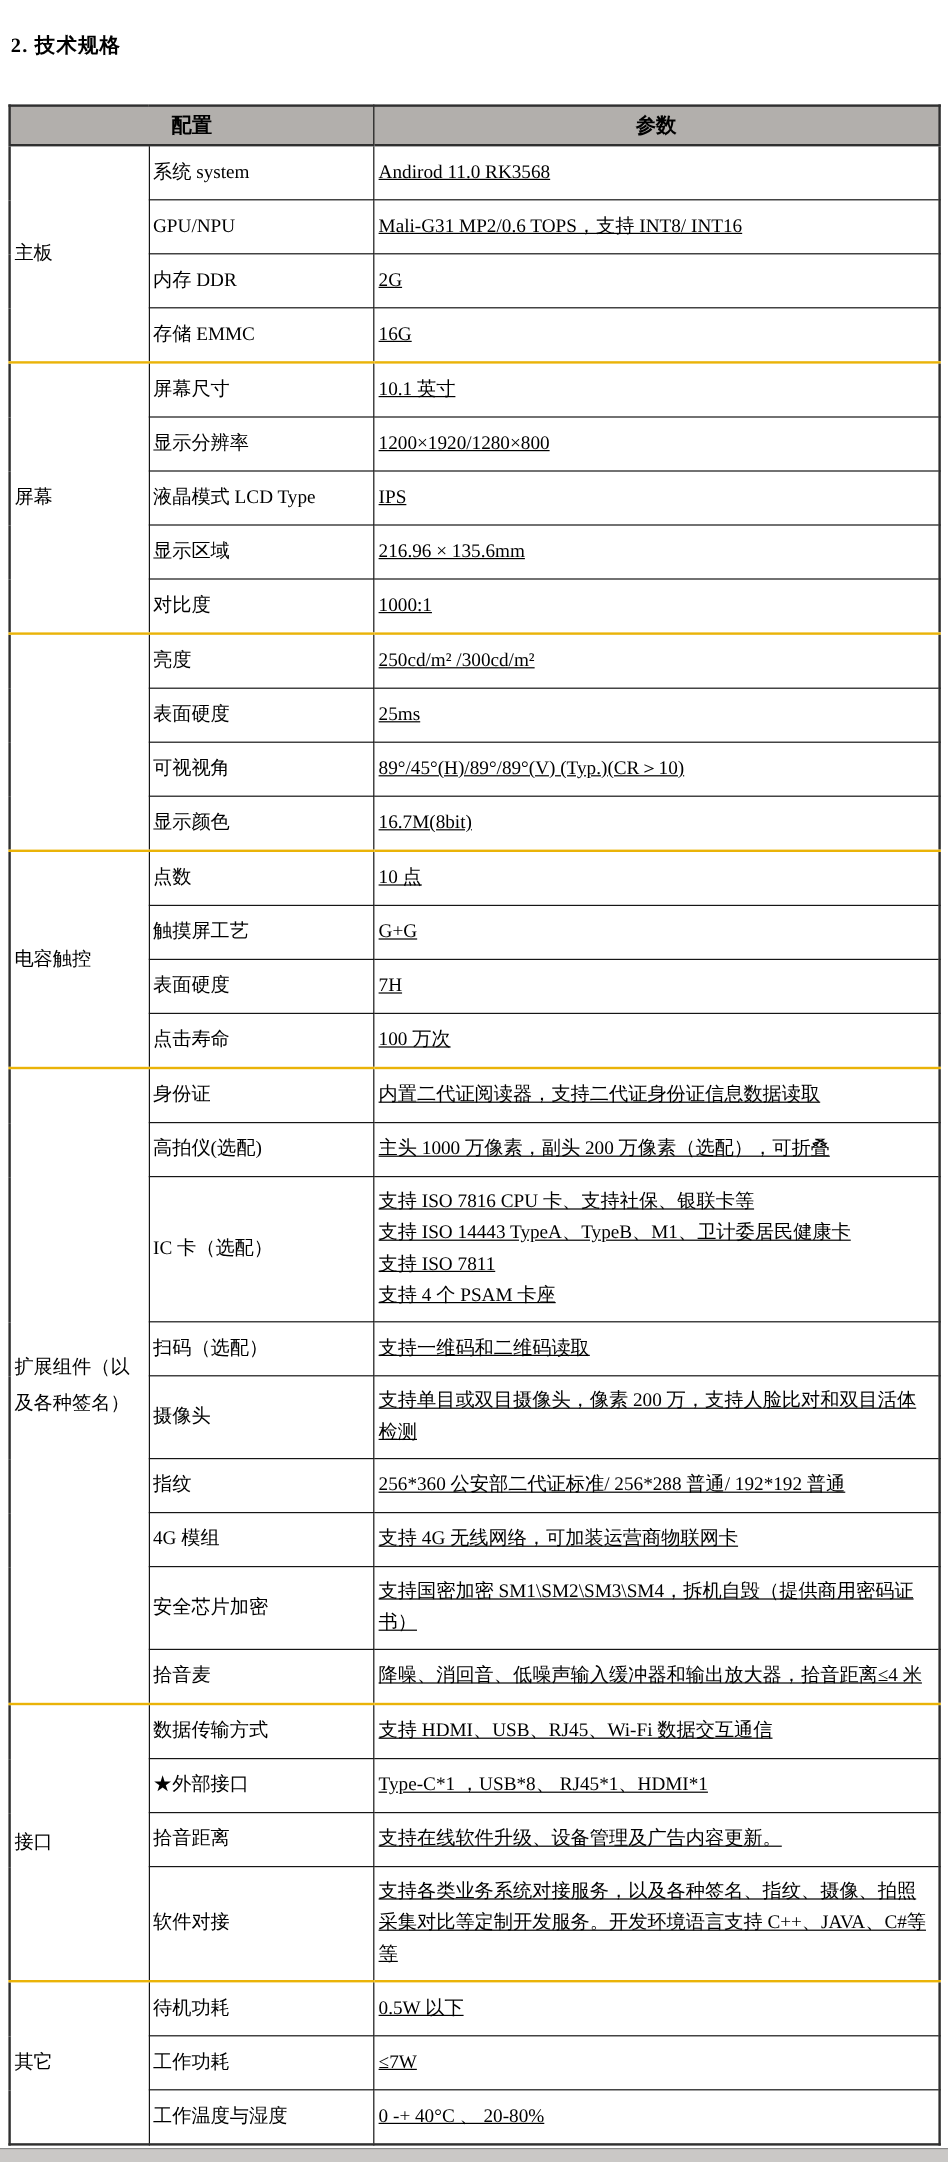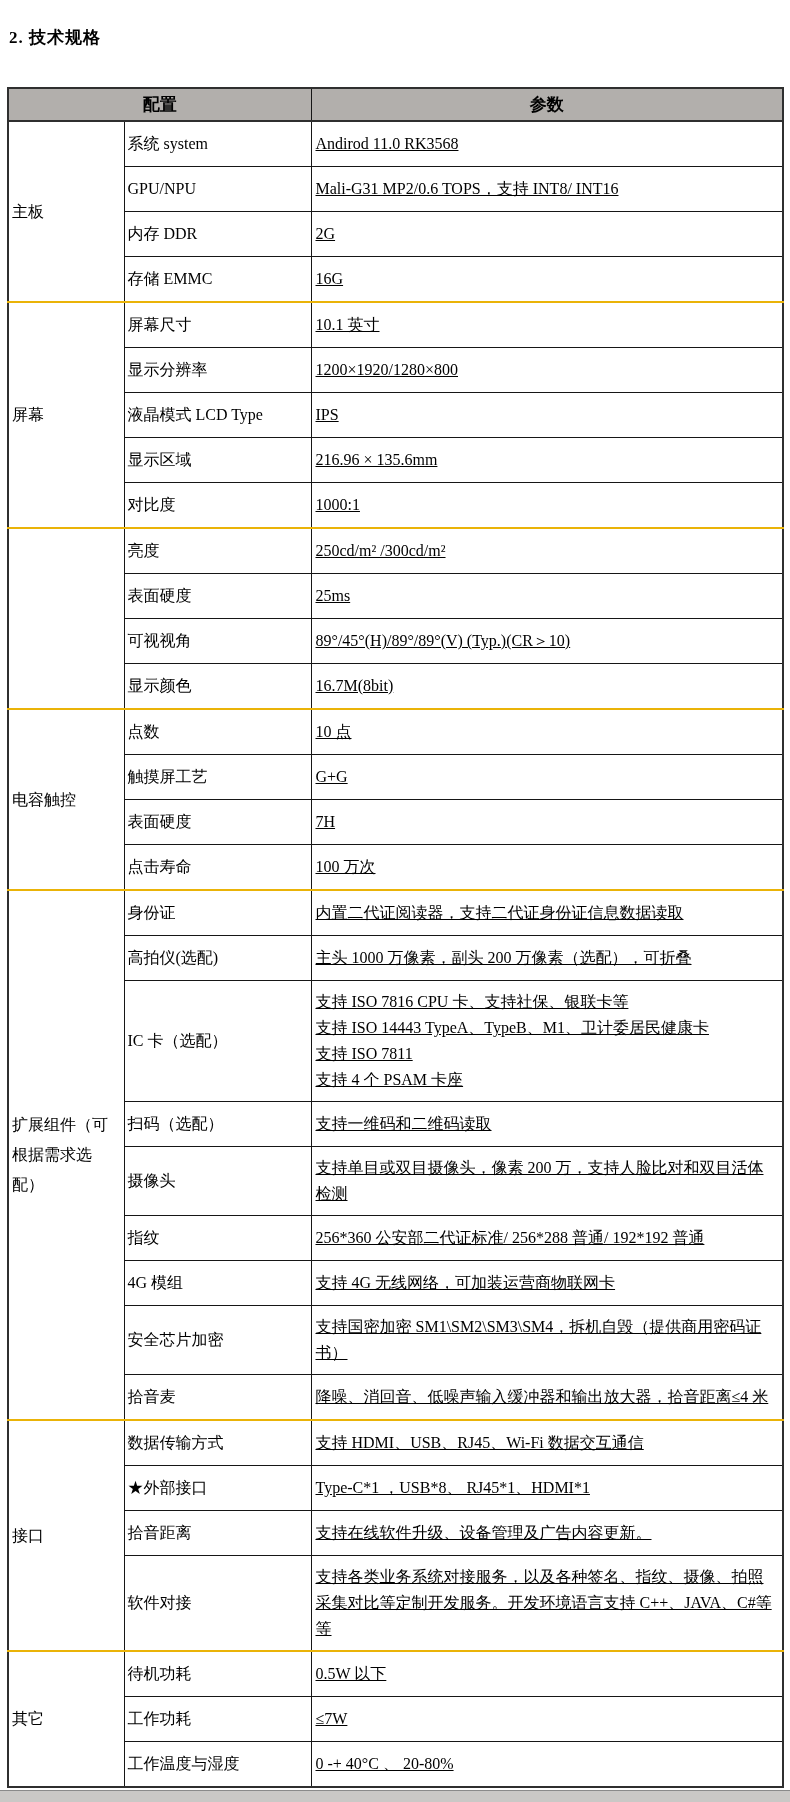--- a/index.html
+++ b/index.html
@@ -153,21 +153,21 @@
       </tr>
       <tr>
         <td class="label-cell">表面硬度</td>
         <td class="value-cell">7H</td>
       </tr>
       <tr>
         <td class="label-cell">点击寿命</td>
         <td class="value-cell">100 万次</td>
       </tr>
       <tr class="section-start">
-        <td class="group-cell" rowspan="9">扩展组件（可根据需求选配）</td>
+        <td class="group-cell" rowspan="9">扩展组件（以及各种签名）</td>
         <td class="label-cell">身份证</td>
         <td class="value-cell">内置二代证阅读器，支持二代证身份证信息数据读取</td>
       </tr>
       <tr>
         <td class="label-cell">高拍仪(选配)</td>
         <td class="value-cell">主头 1000 万像素，副头 200 万像素（选配），可折叠</td>
       </tr>
       <tr>
         <td class="label-cell">IC 卡（选配）</td>
         <td class="value-cell">支持 ISO 7816 CPU 卡、支持社保、银联卡等

